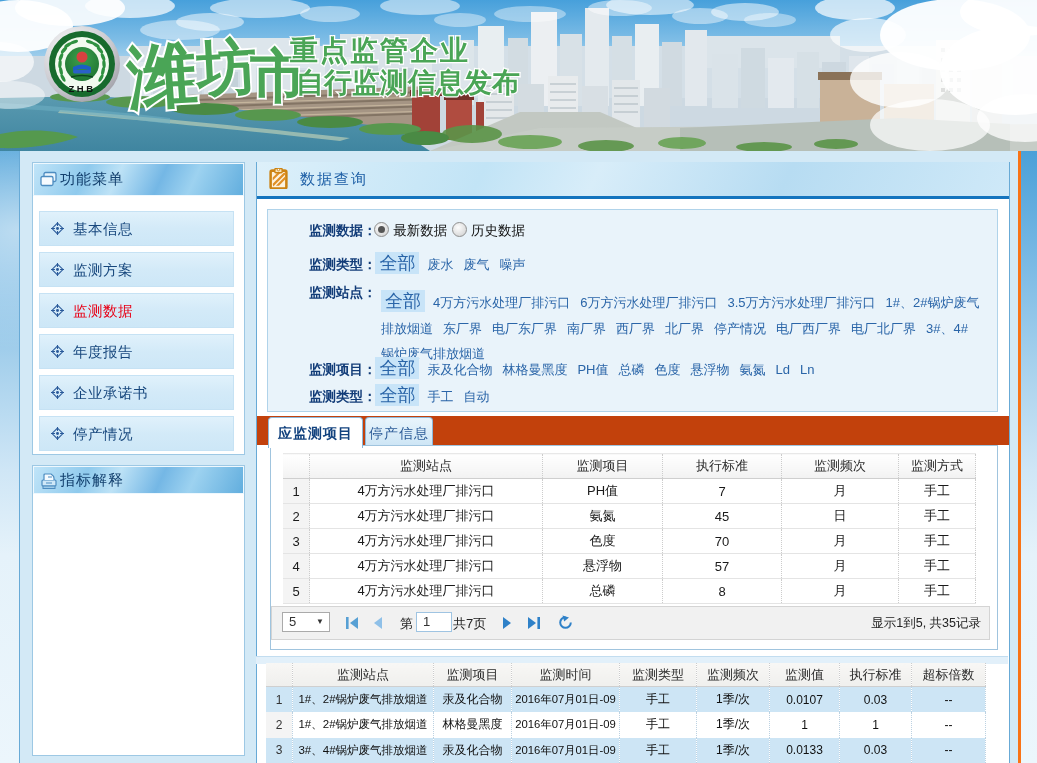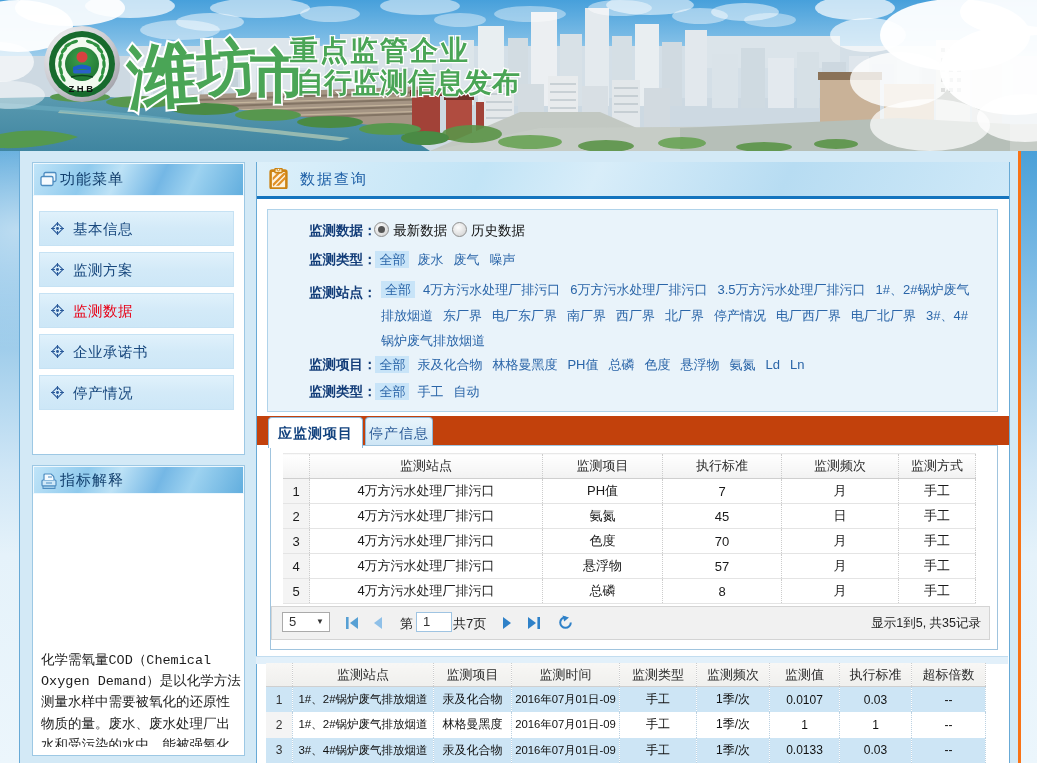--- a/index.html
+++ b/index.html
@@ -32,21 +32,21 @@
 #main{position:absolute;left:236px;top:11px;width:752px;height:601px;background:#fff;
  border-left:1px solid #68aad6;border-right:1px solid #68aad6;}
 #mhead{position:relative;height:34px;
  background:linear-gradient(115deg,#ddf0fa 0%,#c2e4f6 30%,#d8edf9 45%,#b7dcf2 70%,#cfe9f8 100%);
  border-bottom:3px solid #1474be;}
 #mhead .ptxt{position:absolute;left:43px;top:8px;font-size:15px;color:#1c5ea5;letter-spacing:2px;}
 #qbox{position:absolute;left:10px;top:47px;width:729px;height:201px;background:#e9f3fa;border:1px solid #b0d3ea;}
 .qrow{position:absolute;left:41px;font-size:14px;white-space:nowrap;}
 .qlab{font-weight:bold;color:#123c78;letter-spacing:0;font-size:13.5px;}
 .qlink{color:#2a65a8;margin-right:10px;letter-spacing:0;font-size:13px;}
-.qall{background:#c8e4f8;padding:1px 4px;margin-right:8px;color:#2a65a8;font-size:13px;}
+.qall{background:#c8e4f8;padding:1px 4px;margin-right:8px;color:#2a65a8;font-size:18px;}
 .radio{display:inline-block;width:13px;height:13px;border-radius:50%;
  background:radial-gradient(circle at 40% 35%,#fdfdfd,#d9d9d9 75%,#9a9a9a 100%);border:1px solid #8f8f8f;vertical-align:-2px;}
 .radio.sel i{display:block;width:7px;height:7px;border-radius:50%;background:#555;margin:3px auto;}
 
 #tabs{position:absolute;left:0px;top:254px;width:752px;height:29px;background:#c2410c;}
 .tab{position:absolute;top:1px;height:28px;border:1px solid #8cb8da;border-bottom:none;
  border-radius:4px 4px 0 0;background:#fff;}
 .tab .ttxt{display:block;padding:7px 0 0 0;text-align:center;font-size:14px;white-space:nowrap;}
 #tab1{left:11px;width:93px;background:#fff;z-index:2;height:30px;}
 #tab1 .ttxt{font-weight:bold;color:#12427e;letter-spacing:1px;}
@@ -329,57 +329,62 @@
       <div class="mbtn red">
           <svg class="micon" viewBox="0 0 15 15">
             <use href="#dia"></use>
           </svg>
           <span class="mtxt">监测数据</span>
         </div>
       <div class="mbtn">
           <svg class="micon" viewBox="0 0 15 15">
             <use href="#dia"></use>
           </svg>
+          <span class="mtxt">年度报告</span>
+        </div>
+      <div class="mbtn">
+          <svg class="micon" viewBox="0 0 15 15">
+            <use href="#dia"></use>
+          </svg>
           <span class="mtxt">企业承诺书</span>
         </div>
       <div class="mbtn">
           <svg class="micon" viewBox="0 0 15 15">
             <use href="#dia"></use>
           </svg>
           <span class="mtxt">停产情况</span>
         </div>
     </div>
   </div>
   <div id="expl" class="spanel">
     <div class="phead">
         <svg style="position:absolute;left:6px;top:5px" width="18" height="18" viewBox="0 0 18 18">
           <use href="#prnt"></use>
         </svg>
         <span class="ptxt">指标解释</span>
       </div>
-    <div class="etext">化学需氧量COD（Chemical<br>Oxygen Demand）是以化学方法<br>测量水样中需要被氧化的还原性<br>物质的量。废水、废水处理厂出<br>水和受污染的水中，能被强氧化</div>
   </div>
   <div id="main">
     <div id="mhead">
         <svg style="position:absolute;left:12px;top:6px" width="19" height="21" viewBox="0 0 18 20">
           <use href="#clip"></use>
         </svg>
         <span class="ptxt">数据查询</span>
       </div>
     <div id="qbox">
       <div class="qrow" style="top:12px"><span class="qlab">监测数据：</span>
         <span style="margin-left:-6px"><span class="radio sel"><i></i></span> <span style="color:#111;font-size:13.5px">最新数据</span></span>
         <span style="margin-left:1px"><span class="radio"></span> <span style="color:#111;font-size:13.5px">历史数据</span></span>
       </div>
       <div class="qrow" style="top:41px"><span class="qlab">监测类型：</span>
         <span class="qall" style="margin-left:-5px">全部</span><span class="qlink">废水</span><span class="qlink">废气</span><span class="qlink">噪声</span>
       </div>
       <div class="qrow" style="top:67px;line-height:25.5px">
           <span class="qlab" style="position:absolute;left:0;top:3px">监测站点：</span>
-        <div style="position:absolute;left:72px;top:0;width:600px;white-space:nowrap"><span class="qall">全部</span><span class="qlink">4万方污水处理厂排污口</span><span class="qlink">6万方污水处理厂排污口</span><span class="qlink">3.5万方污水处理厂排污口</span><span class="qlink" style="margin-right:0">1#、2#锅炉废气</span><br>
+        <div style="position:absolute;left:72px;top:12px;width:600px;white-space:nowrap"><span class="qall">全部</span><span class="qlink">4万方污水处理厂排污口</span><span class="qlink">6万方污水处理厂排污口</span><span class="qlink">3.5万方污水处理厂排污口</span><span class="qlink" style="margin-right:0">1#、2#锅炉废气</span><br>
         <span class="qlink">排放烟道</span><span class="qlink">东厂界</span><span class="qlink">电厂东厂界</span><span class="qlink">南厂界</span><span class="qlink">西厂界</span><span class="qlink">北厂界</span><span class="qlink">停产情况</span><span class="qlink">电厂西厂界</span><span class="qlink">电厂北厂界</span><span class="qlink" style="margin-right:0">3#、4#</span><br>
         <span class="qlink">锅炉废气排放烟道</span></div>
       </div>
       <div class="qrow" style="top:146px"><span class="qlab">监测项目：</span>
         <span class="qall" style="margin-left:-5px">全部</span><span class="qlink">汞及化合物</span><span class="qlink">林格曼黑度</span><span class="qlink">PH值</span><span class="qlink">总磷</span><span class="qlink">色度</span><span class="qlink">悬浮物</span><span class="qlink">氨氮</span><span class="qlink">Ld</span><span class="qlink">Ln</span>
       </div>
       <div class="qrow" style="top:173px"><span class="qlab">监测类型：</span>
         <span class="qall" style="margin-left:-5px">全部</span><span class="qlink">手工</span><span class="qlink">自动</span>
       </div>
     </div>

